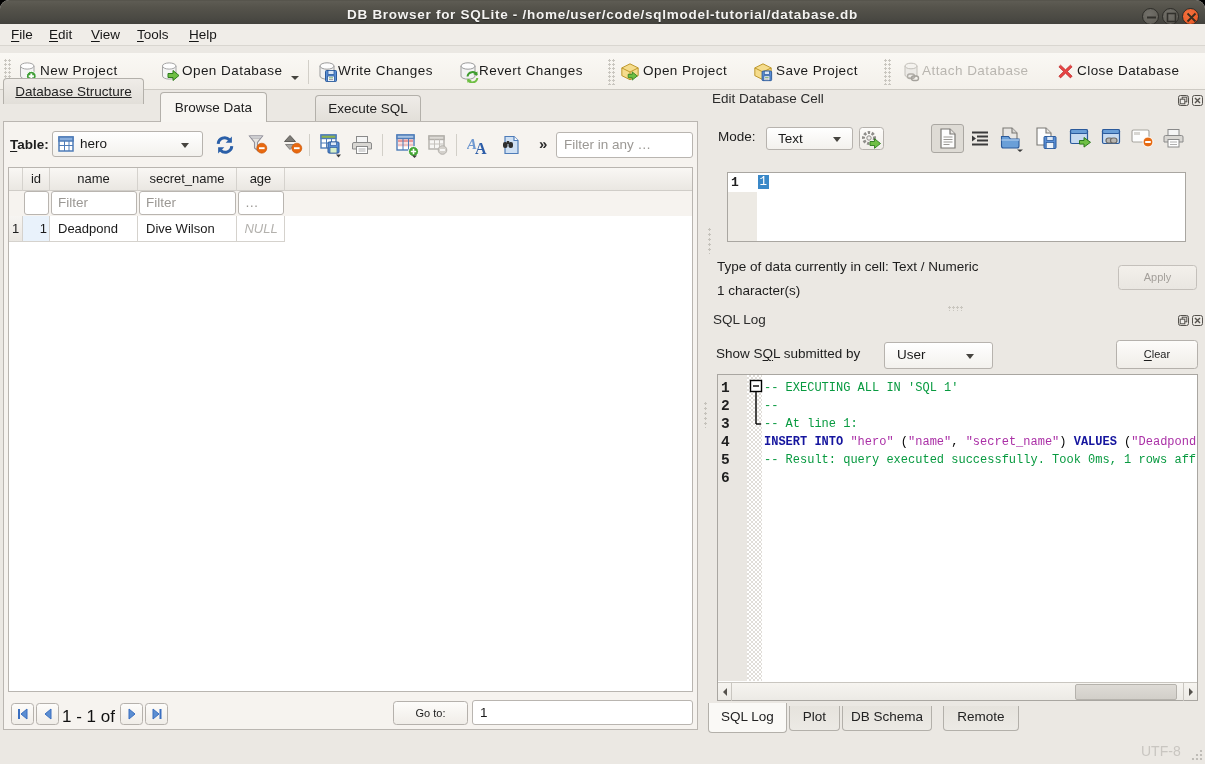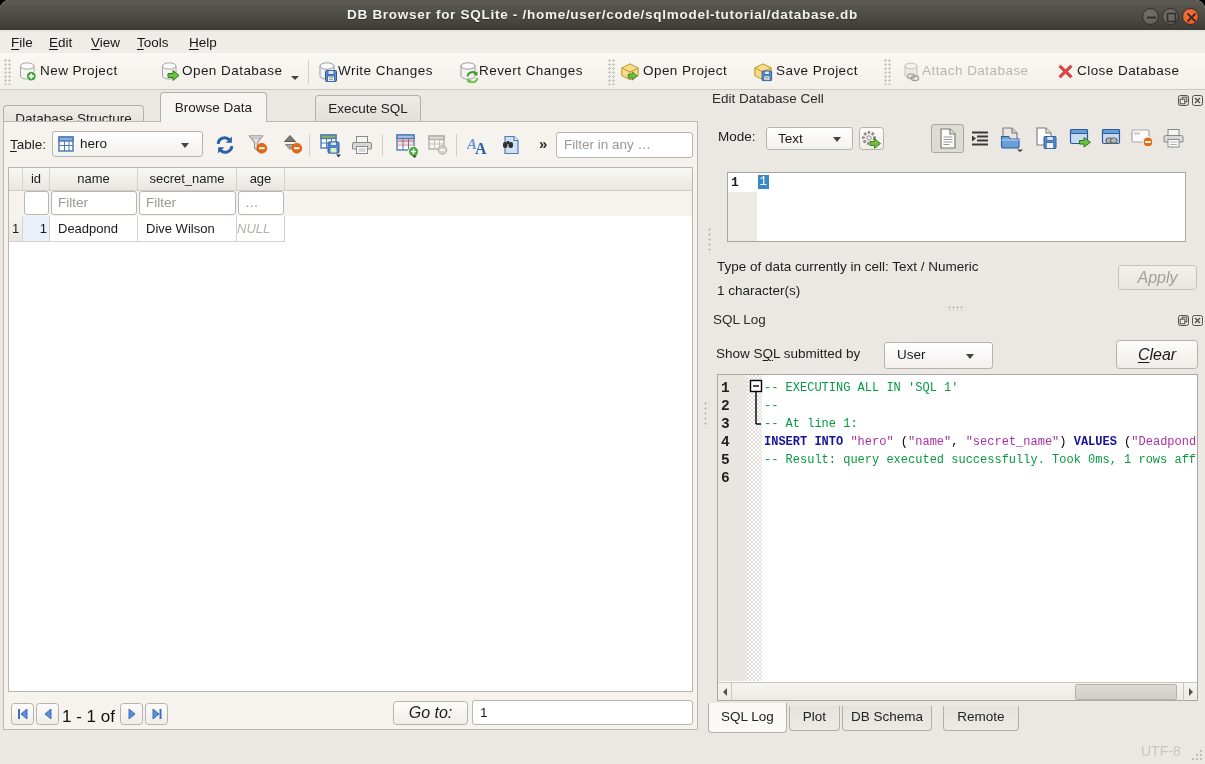--- a/index.html
+++ b/index.html
@@ -14,21 +14,21 @@
   background:linear-gradient(#5e5c54 0%, #56544c 20%, #4a4943 60%, #3e3d38 92%, #3a3934 100%);
   border-top:1px solid #57554d; }
 #title { position:absolute; left:0; right:0; top:6px; text-align:center;
   color:#f4f3f1; font-size:13.5px; font-weight:bold; letter-spacing:0.72px;
   text-shadow:0 1px 1px rgba(0,0,0,0.4); }
 .winbtn { position:absolute; top:6.5px; width:17px; height:17px; border-radius:50%;
   border:1px solid #2e2d29; }
 .winbtn svg { position:absolute; left:0; top:0; }
 
 
-#menubar { position:absolute; left:0; top:32px; width:1205px; height:22px;
+#menubar { position:absolute; left:0; top:24px; width:1205px; height:22px;
   background:#f0ede8; border-bottom:1px solid #d9d6d0; }
 .menuitem { position:absolute; top:3px; font-size:13.5px; color:#161616; }
 .menuitem u { text-decoration-thickness:1px; text-underline-offset:2px; }
 
 
 #toolbar { position:absolute; left:0; top:53px; width:1205px; height:37px;
   background:linear-gradient(#faf8f4,#f3f0ea);
   border-bottom:1px solid #cdcac3; }
 .tbtext { position:absolute; top:10px; font-size:13.5px; color:#1b1b1b; letter-spacing:0.45px; }
 .tbtext.dis { color:#b9b6b0; }
@@ -46,21 +46,21 @@
 .combo { position:absolute; background:linear-gradient(#ffffff,#f3f1ed);
   border:1px solid #b7b3ae; border-radius:3px; }
 .combo .ctext { position:absolute; font-size:13.5px; color:#1a1a1a; }
 .carrow { position:absolute; width:0; height:0; border-left:4.5px solid transparent;
   border-right:4.5px solid transparent; border-top:5px solid #46443f; }
 .input { position:absolute; background:#fff; border:1px solid #b9b5b0; border-radius:3px;
   font-size:13.5px; color:#1a1a1a; }
 .ph { color:#9b9894; }
 .btn { position:absolute; background:linear-gradient(#fdfcfa,#f0ede8);
   border:1px solid #b5b1ac; border-radius:3.5px; text-align:center;
-  font-size:16px; color:#1c1c1c;font-style:italic; }
+  font-size:11px; color:#1c1c1c; }
 
 
 #grid { position:absolute; left:8px; top:167px; width:685px; height:525px;
   background:#fff; border:1px solid #b9b5b0; }
 .ghead { position:absolute; top:0; height:23px;
   background:linear-gradient(#f9f7f4,#eae7e2); border-right:1px solid #d5d2cd; border-bottom:1px solid #d0cdc8;
   font-size:13px; color:#1c1c1c; text-align:center; line-height:22px; }
 .gcell { position:absolute; font-size:13px; color:#1a1a1a; line-height:26px; }
 
 
@@ -179,27 +179,27 @@
       <rect x="7.5" y="13" width="7" height="4.5" rx="2.2" fill="none" stroke="#b0ada7" stroke-width="1.4"></rect>
       <rect x="11.5" y="15" width="7" height="4.5" rx="2.2" fill="none" stroke="#a5a29c" stroke-width="1.4"></rect>
     </svg>
     <div class="tbtext dis" style="left:922px;text-align:right;">Attach Database</div>
     <svg class="abs" style="left:1057px; top:10px;" width="17" height="17" viewBox="0 0 20 20">
       <path d="M4.2 2.5 L10 8 L15.8 2.5 L17.8 4.5 L12.2 10 L17.8 15.5 L15.8 17.5 L10 12 L4.2 17.5 L2.2 15.5 L7.8 10 L2.2 4.5 Z" fill="#e84545" stroke="#b51f1f" stroke-width="0.8"></path>
     </svg>
     <div class="tbtext" style="left:1077px;">Close Database</div>
   </div>
 
-  <div class="tab" style="left:3px; top:105px; width:141px; height:26px; line-height:26px;">Database Structure</div>
+  <div class="tab" style="left:3px; top:78px; width:141px; height:26px; line-height:26px;text-decoration:underline;">Database Structure</div>
   <div class="tab active" style="left:160px; top:92px; width:107px; height:30px; line-height:29px; z-index:3;">Browse Data</div>
   <div class="tab" style="left:267px; top:95px; width:106px; height:26px; line-height:26px;margin-left:48px;">Execute SQL</div>
 
   <div id="pane"></div>
 
-  <div class="sectlabel" style="left:10px; top:137px;"><u style="text-underline-offset:2px;">T</u>able:</div>
+  <div class="sectlabel" style="left:10px; top:137px;font-weight:bold;"><u style="text-underline-offset:2px;">T</u>able:</div>
   <div class="combo" style="left:52px; top:131px; width:151px; height:26px;">
     <svg class="abs" style="left:5px; top:4px;" width="17" height="17" viewBox="0 0 17 17">
       <rect x="1" y="1" width="14" height="14" fill="#fff" stroke="#4f7cb8" stroke-width="1.5"></rect>
       <rect x="1" y="1" width="14" height="4" fill="#88aedd" stroke="#4f7cb8" stroke-width="1.5"></rect>
       <line x1="6.5" y1="5" x2="6.5" y2="15" stroke="#4f7cb8"></line>
       <line x1="11" y1="5" x2="11" y2="15" stroke="#4f7cb8"></line>
       <line x1="1" y1="9.5" x2="15" y2="9.5" stroke="#4f7cb8"></line>
     </svg>
     <div class="ctext" style="left:27px; top:4px;">hero</div>
     <div class="carrow" style="left:128px; top:11px;"></div>
@@ -301,21 +301,21 @@
       </div>
 
     <div class="abs" style="left:0; top:48px; width:14px; height:26px; background:linear-gradient(#f7f5f2,#eae7e2); border-right:1px solid #d5d2cd; border-bottom:1px solid #d5d2cd; font-size:13px; text-align:center; line-height:26px; color:#1c1c1c;">1</div>
     <div class="abs" style="left:14px; top:48px; width:27px; height:26px; background:#e9f2fb; border-right:1px solid #d5d2cd; border-bottom:1px solid #d5d2cd;"></div>
     <div class="gcell" style="left:14px; top:48px; width:24px; text-align:right;">1</div>
     <div class="abs" style="left:41px; top:48px; width:88px; height:26px; border-right:1px solid #d5d2cd; border-bottom:1px solid #d5d2cd;"></div>
     <div class="gcell" style="left:49px; top:48px;">Deadpond</div>
     <div class="abs" style="left:129px; top:48px; width:99px; height:26px; border-right:1px solid #d5d2cd; border-bottom:1px solid #d5d2cd;"></div>
     <div class="gcell" style="left:137px; top:48px;">Dive Wilson</div>
     <div class="abs" style="left:228px; top:48px; width:48px; height:26px; border-right:1px solid #d5d2cd; border-bottom:1px solid #d5d2cd;"></div>
-    <div class="gcell" style="left:228px; top:48px; width:48px; text-align:left; color:#b3b1ad; font-style:italic;">NULL</div>
+    <div class="gcell" style="left:228px; top:48px; width:48px; text-align:center; color:#b3b1ad; font-style:italic;">NULL</div>
   </div>
 
   <div class="btn" style="left:11px; top:703px; width:23px; height:22px;"><svg width="21" height="20" viewBox="0 0 21 20">
         <path d="M7 5 v10" stroke="#3a6fc0" stroke-width="2"></path>
         <path d="M15 5 L9 10 L15 15 Z" fill="#5b8ed2" stroke="#3a6fc0"></path>
       </svg></div>
   <div class="btn" style="left:36px; top:703px; width:23px; height:22px;"><svg width="21" height="20" viewBox="0 0 21 20">
         <path d="M14 5 L8 10 L14 15 Z" fill="#5b8ed2" stroke="#3a6fc0"></path>
       </svg></div>
   <div class="abs" style="left:62px; top:707px; font-size:17px; color:#111;">1 - 1 of 1</div>

